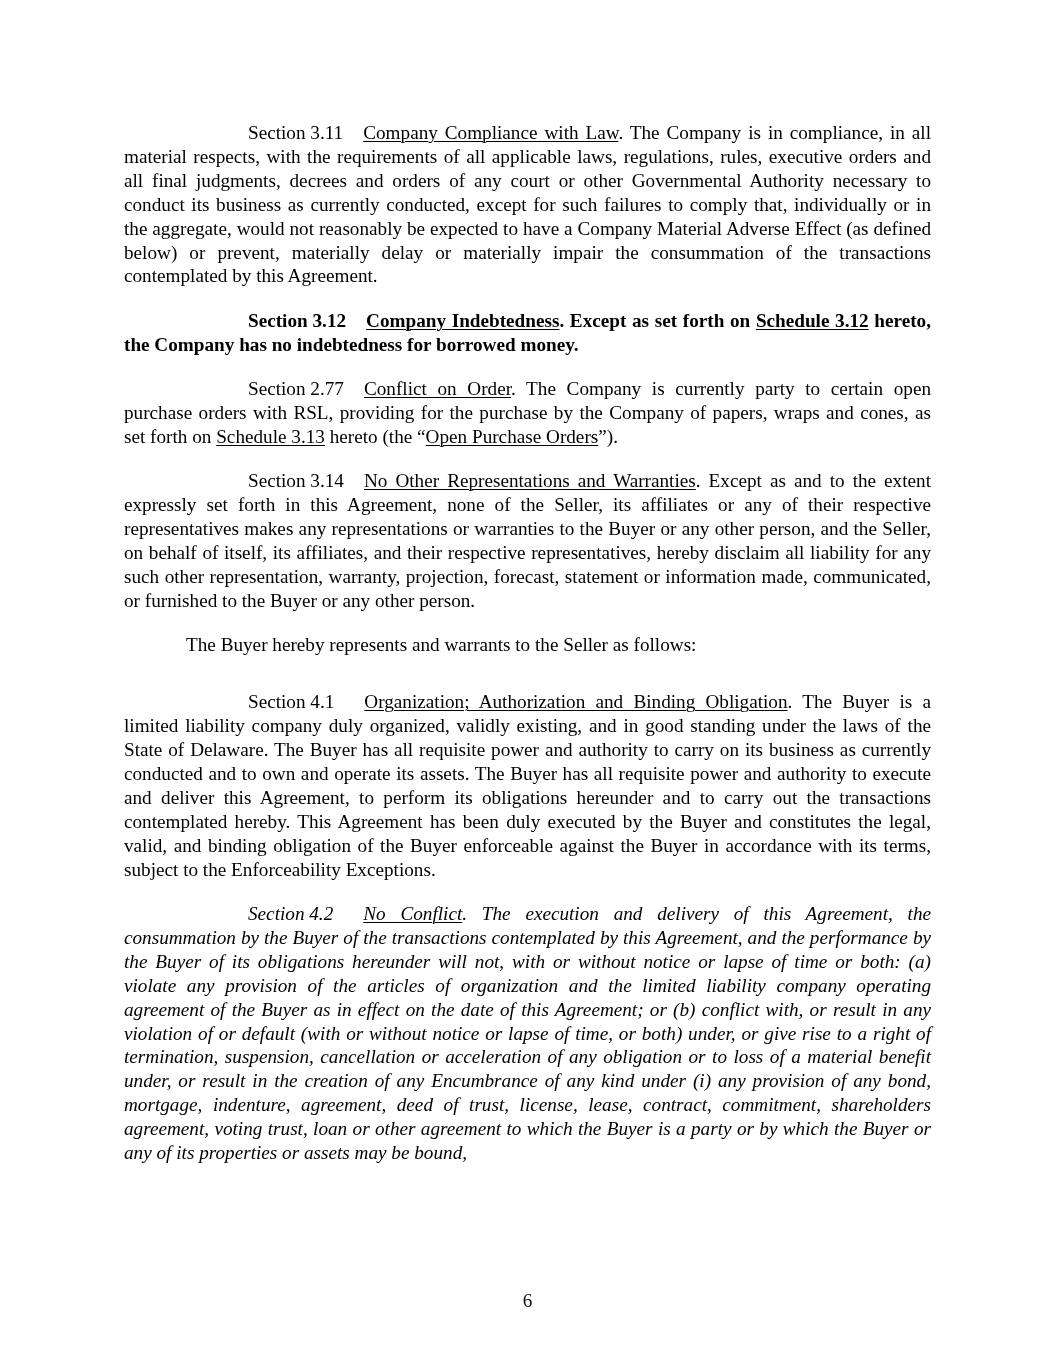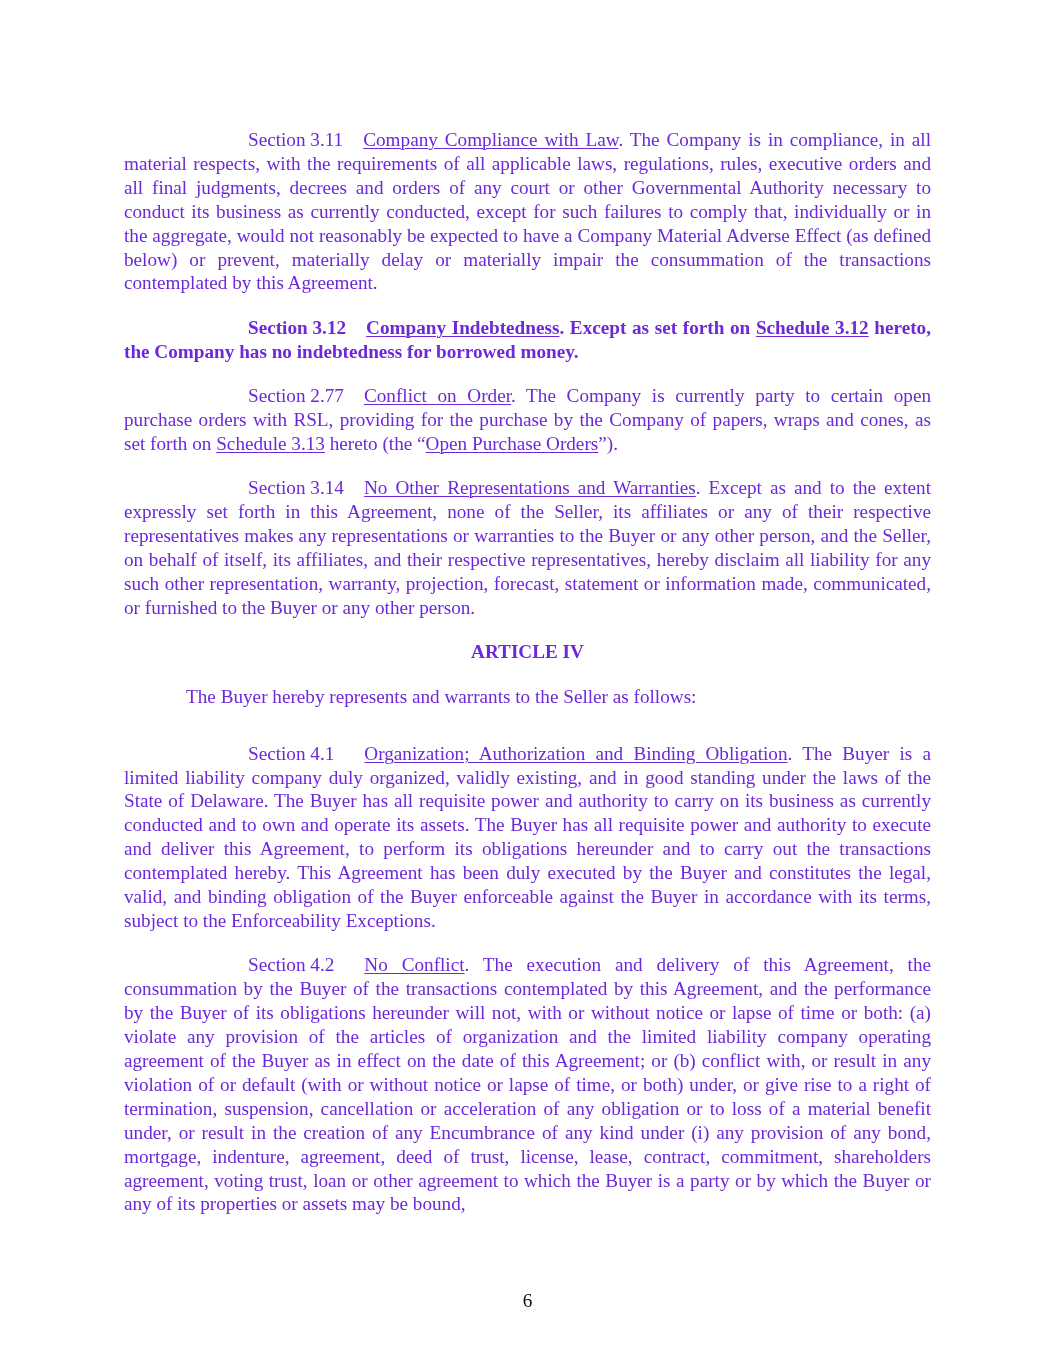--- a/index.html
+++ b/index.html
@@ -1,19 +1,19 @@
 <!DOCTYPE html>
 <html><head>
 <meta charset="utf-8">
 <style>
   html, body { margin: 0; padding: 0; background: #ffffff; }
   body { width: 1055px; height: 1365px; position: relative; overflow: hidden; }
   .page {
-    position: absolute; left: 124px; top: 128px; width: 807px;
-    font-family: "Liberation Serif", serif; font-size: 19.2px; line-height: 23.9px; color: #6d28d9;
+    position: absolute; left: 124px; top: 121px; width: 807px;
+    font-family: "Liberation Serif", serif; font-size: 19.2px; line-height: 23.9px; color: #000000;
   }
   .para { text-align: justify; text-align-last: left; margin: 0; }
   .indent { text-indent: 62px; }
   .sec-num { display: inline-block; }
   .sec-gap { display: inline-block; width: 20px; }
   .sec-gap.w41 { width: 30px; }
   .sec-gap.w42 { width: 30px; }
   u { text-decoration: underline; text-underline-offset: 2px; text-decoration-thickness: 1px; }
   .heading { text-align: center; font-weight: bold; margin: 0; }
   .page-number { position: absolute; top: 1290px; left: 0; width: 1055px; text-align: center;
@@ -33,27 +33,26 @@
   </p>
 
   <p class="para indent" style="margin-top:20.5px;">
     <span class="sec-num">Section 2.77</span><span class="sec-gap"></span><u>Conflict on Order</u><span>.  The Company is currently party to certain open purchase orders with RSL, providing for the purchase by the Company of papers, wraps and cones, as set forth on </span><u>Schedule 3.13</u><span> hereto (the “</span><u>Open Purchase Orders</u><span>”).</span>
   </p>
 
   <p class="para indent" style="margin-top:20.5px;">
     <span class="sec-num">Section 3.14</span><span class="sec-gap"></span><u>No Other Representations and Warranties</u><span>. Except as and to the extent expressly set forth in this Agreement, none of the Seller, its affiliates or any of their respective representatives makes any representations or warranties to the Buyer or any other person, and the Seller, on behalf of itself, its affiliates, and their respective representatives, hereby disclaim all liability for any such other representation, warranty, projection, forecast, statement or information made, communicated, or furnished to the Buyer or any other person.</span>
   </p>
 
-  <p class="heading" style="margin-top:20.5px;">ARTICLE IV</p>
 
   <p class="para indent" style="margin-top:20.5px;">The Buyer hereby represents and warrants to the Seller as follows:</p>
 
   <p class="para indent" style="margin-top:33px;">
     <span class="sec-num">Section 4.1</span><span class="sec-gap w41"></span><u>Organization; Authorization and Binding Obligation</u><span>.  The Buyer is a limited liability company duly organized, validly existing, and in good standing under the laws of the State of Delaware.  The Buyer has all requisite power and authority to carry on its business as currently conducted and to own and operate its assets.  The Buyer has all requisite power and authority to execute and deliver this Agreement, to perform its obligations hereunder and to carry out the transactions contemplated hereby.  This Agreement has been duly executed by the Buyer and constitutes the legal, valid, and binding obligation of the Buyer enforceable against the Buyer in accordance with its terms, subject to the Enforceability Exceptions.</span>
   </p>
 
-  <p class="para indent" style="margin-top:20.5px;">
+  <p class="para indent" style="margin-top:20.5px;font-style:italic;">
     <span class="sec-num">Section 4.2</span><span class="sec-gap w42"></span><u>No Conflict</u><span>.  The execution and delivery of this Agreement, the consummation by the Buyer of the transactions contemplated by this Agreement, and the performance by the Buyer of its obligations hereunder will not, with or without notice or lapse of time or both: (a) violate any provision of the articles of organization and the limited liability company operating agreement of the Buyer as in effect on the date of this Agreement; or (b) conflict with, or result in any violation of or default (with or without notice or lapse of time, or both) under, or give rise to a right of termination, suspension, cancellation or acceleration of any obligation or to loss of a material benefit under, or result in the creation of any Encumbrance of any kind under (i) any provision of any bond, mortgage, indenture, agreement, deed of trust, license, lease, contract, commitment, shareholders agreement, voting trust, loan or other agreement to which the Buyer is a party or by which the Buyer or any of its properties or assets may be bound,</span>
   </p>
 
 </div>
 
 <div class="page-number">6</div>
 
 </body></html>

